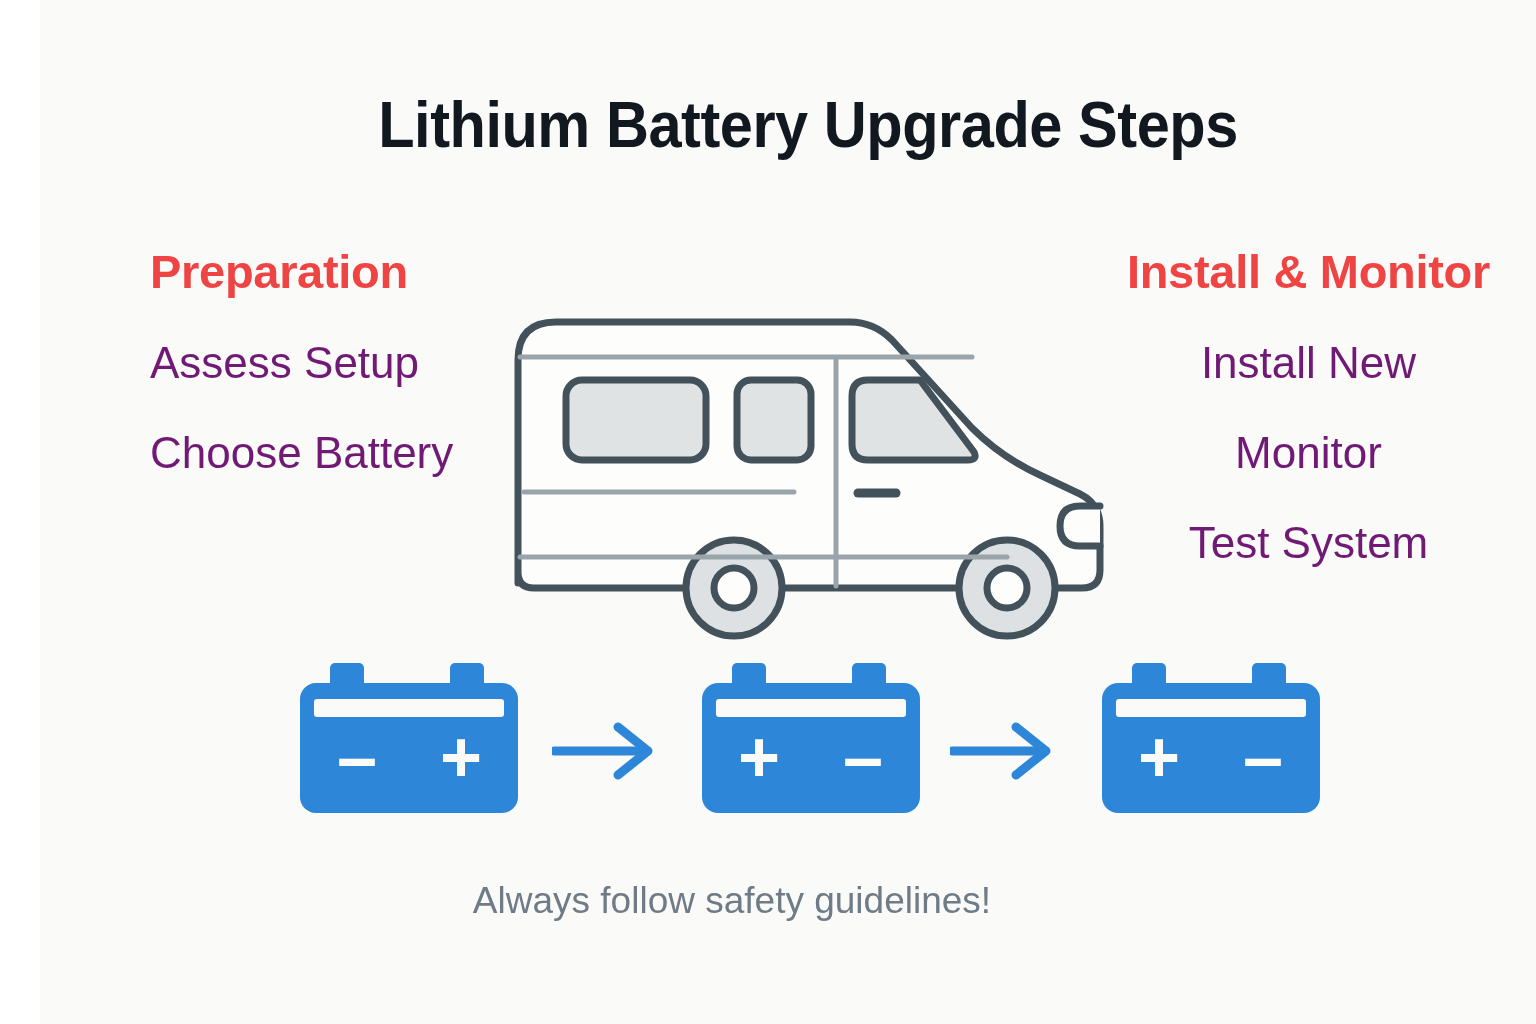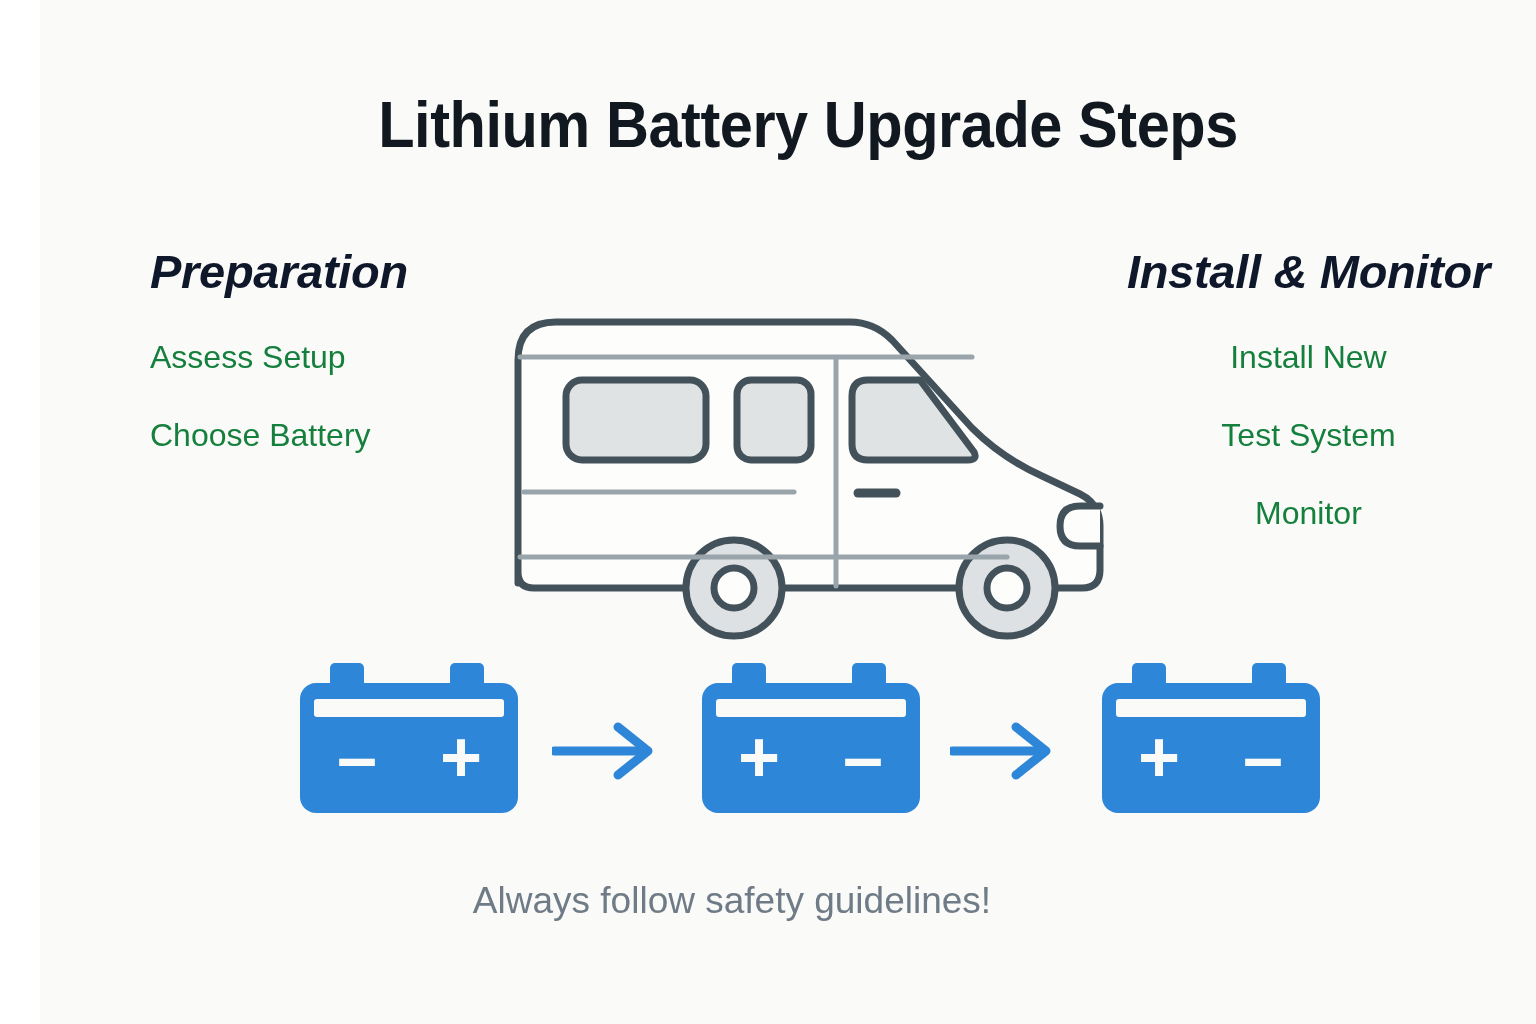--- a/index.html
+++ b/index.html
@@ -37,31 +37,30 @@
   .column {
     position: absolute;
     top: 248px;
   }
   #col-left  { left: 110px; text-align: left; }
   #col-right { right: 86px; text-align: center; }
 
   .col-heading {
     font-size: 47px;
     font-weight: bold;
-    color: #0f172a;
+    color: #ef4444;
     letter-spacing: -0.3px;
     line-height: 1;
     margin-bottom: 46px;
     white-space: nowrap;
-    font-style: italic;
   }
   .col-item {
-    font-size: 32px;
+    font-size: 44px;
     font-weight: normal;
-    color: #15803d;
+    color: #701a75;
     line-height: 1;
     margin-bottom: 46px;
     white-space: nowrap;
   }
   .col-item:last-child { margin-bottom: 0; }
 
   
   #van {
     position: absolute;
     left: 462px;
@@ -118,22 +117,22 @@
 
   <div class="column" id="col-left">
     <div class="col-heading">Preparation</div>
     <div class="col-item">Assess Setup</div>
     <div class="col-item">Choose Battery</div>
   </div>
 
   <div class="column" id="col-right">
     <div class="col-heading">Install &amp; Monitor</div>
     <div class="col-item">Install New</div>
+    <div class="col-item">Monitor</div>
     <div class="col-item">Test System</div>
-    <div class="col-item">Monitor</div>
   </div>
 
   <svg id="van" viewBox="0 0 620 350">
     <g fill="none" stroke="#43525a" stroke-width="7" stroke-linejoin="round" stroke-linecap="round">
 
       <path d="M 16 283
                L 16 60
                Q 16 22 54 22
                L 348 22
                Q 372 22 390 40

